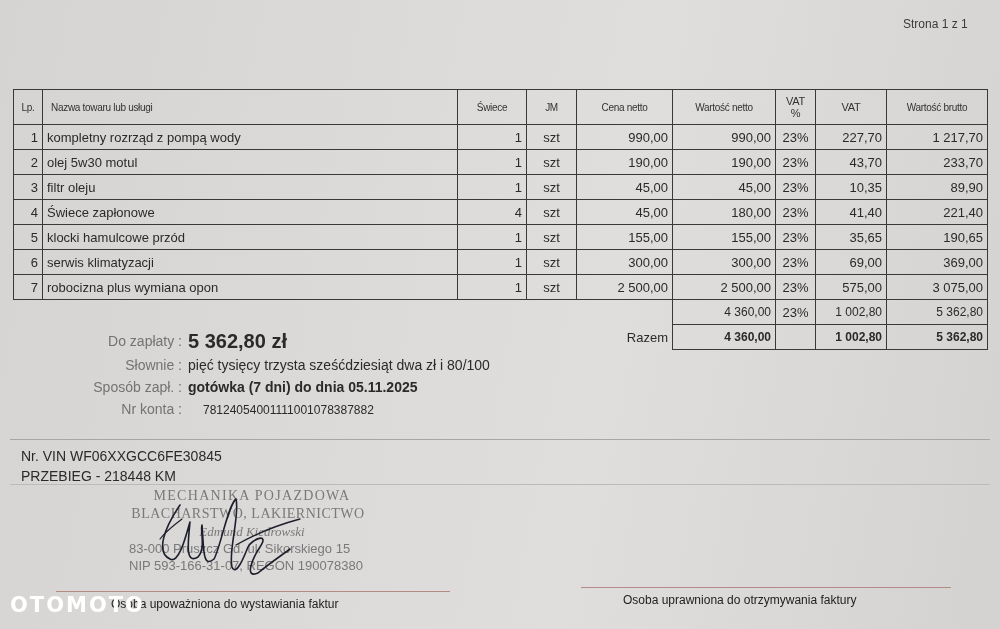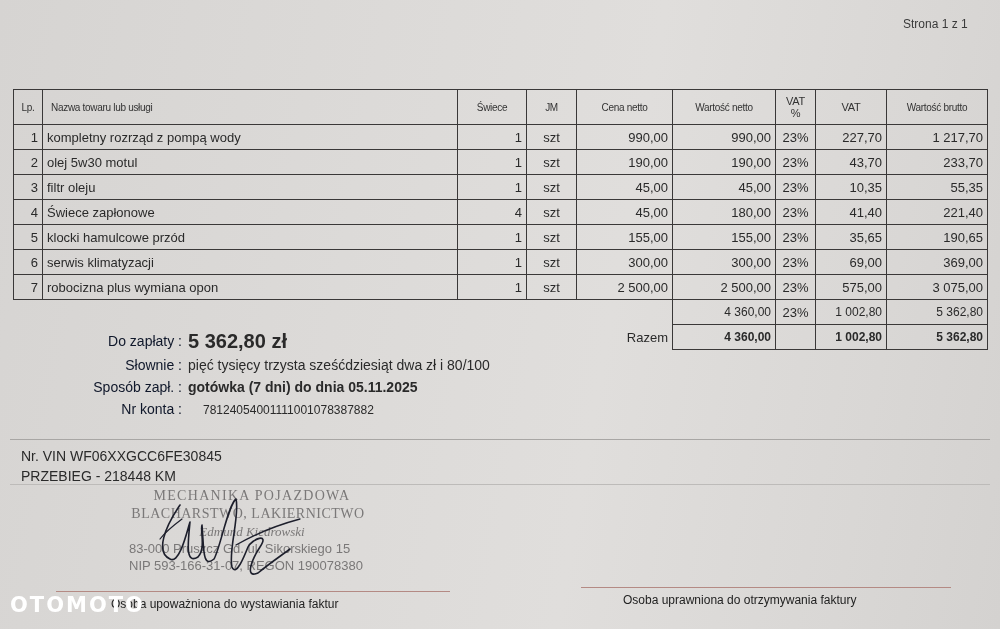--- a/index.html
+++ b/index.html
@@ -44,21 +44,21 @@
   td.vatp { text-align: center; font-size: 11px; padding-left: 6px; }
   td.blank { border: none !important; }
   td.label-razem { border: none !important; text-align: right; font-weight: bold; font-size: 11px; }
   tr.razem td.num { font-weight: bold; font-size: 12px; }
   tr.subtotal td.num { font-size: 12px; }
 
   .payment { position: absolute; left: 60px; top: 333px; }
   .pay-row { position: relative; height: 22px; }
   .pay-label {
     position: absolute; right: 0; width: 120px; text-align: right;
-    font-size: 14px; color: #0f172a;
+    font-size: 14px; color: #737373;
   }
   .pay-label-box { position: absolute; left: 0; width: 122px; }
   .pay-value { position: absolute; left: 128px; white-space: nowrap; font-size: 13px; color: #2a2a2a; }
   .pay-value.big { font-size: 20px; font-weight: bold; top: -3px; }
   .pay-value.bold { font-weight: bold; font-size: 14px; }
   .pay-value.acct { font-size: 12px; left: 143px; top: 2px; }
 
   .rule { position: absolute; height: 1px; background: #a8a6a4; }
   .vehicle { position: absolute; left: 21px; top: 446px; font-size: 14px; line-height: 20px; color: #2a2a2a; }
 
@@ -141,21 +141,21 @@
     </tr>
     <tr>
       <td class="lp">3</td>
       <td class="name">filtr oleju</td>
       <td class="qty">1</td>
       <td class="jm">szt</td>
       <td class="num">45,00</td>
       <td class="num">45,00</td>
       <td class="vatp">23%</td>
       <td class="num">10,35</td>
-      <td class="num">55,35</td>
+      <td class="num">89,90</td>
     </tr>
     <tr>
       <td class="lp">4</td>
       <td class="name">Świece zapłonowe</td>
       <td class="qty">4</td>
       <td class="jm">szt</td>
       <td class="num">45,00</td>
       <td class="num">180,00</td>
       <td class="vatp">23%</td>
       <td class="num">41,40</td>

